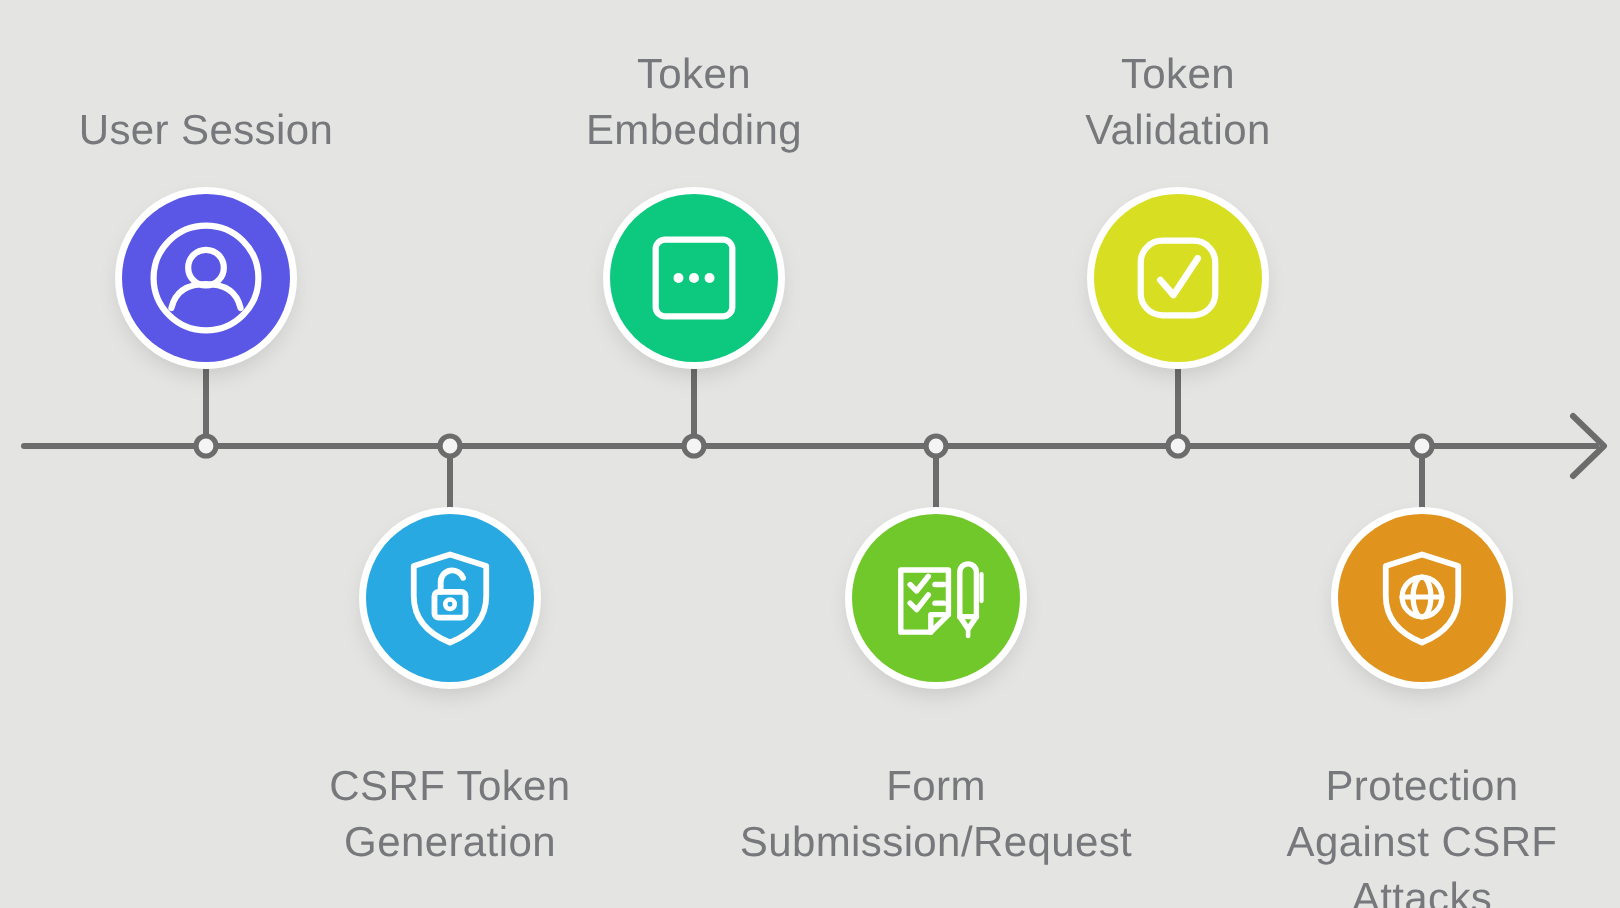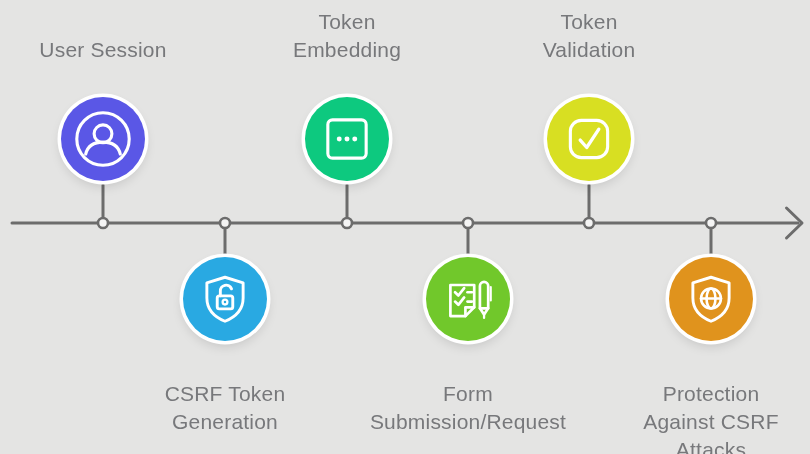--- a/index.html
+++ b/index.html
@@ -16,21 +16,21 @@
     display:flex;align-items:center;justify-content:center;
     box-shadow:0 0 0 3.5px #ffffff, 0 5px 12px rgba(0,0,0,0.15);
   }
   .row-above .node-circle{top:97px;}
   .row-below .node-circle{top:257px;}
 
   .label{
     position:absolute;color:#77787b;font-size:21px;line-height:28px;
     text-align:center;white-space:pre-line;letter-spacing:0.2px;
   }
-  .label-above{top:4px;height:60px;width:240px;
+  .label-above{top:20px;height:60px;width:240px;
     display:flex;align-items:flex-end;justify-content:center;}
   .label-below{top:360px;width:264px;margin-top:20px;}
 
   
   .m1 .node-circle{left:61px;}  .m1 .label{left:-17px;}
   .m2 .node-circle{left:183px;} .m2 .label{left:93px;}
   .m3 .node-circle{left:305px;} .m3 .label{left:227px;}
   .m4 .node-circle{left:426px;} .m4 .label{left:336px;text-align:center;}
   .m5 .node-circle{left:547px;} .m5 .label{left:469px;}
   .m6 .node-circle{left:669px;} .m6 .label{left:579px;}

